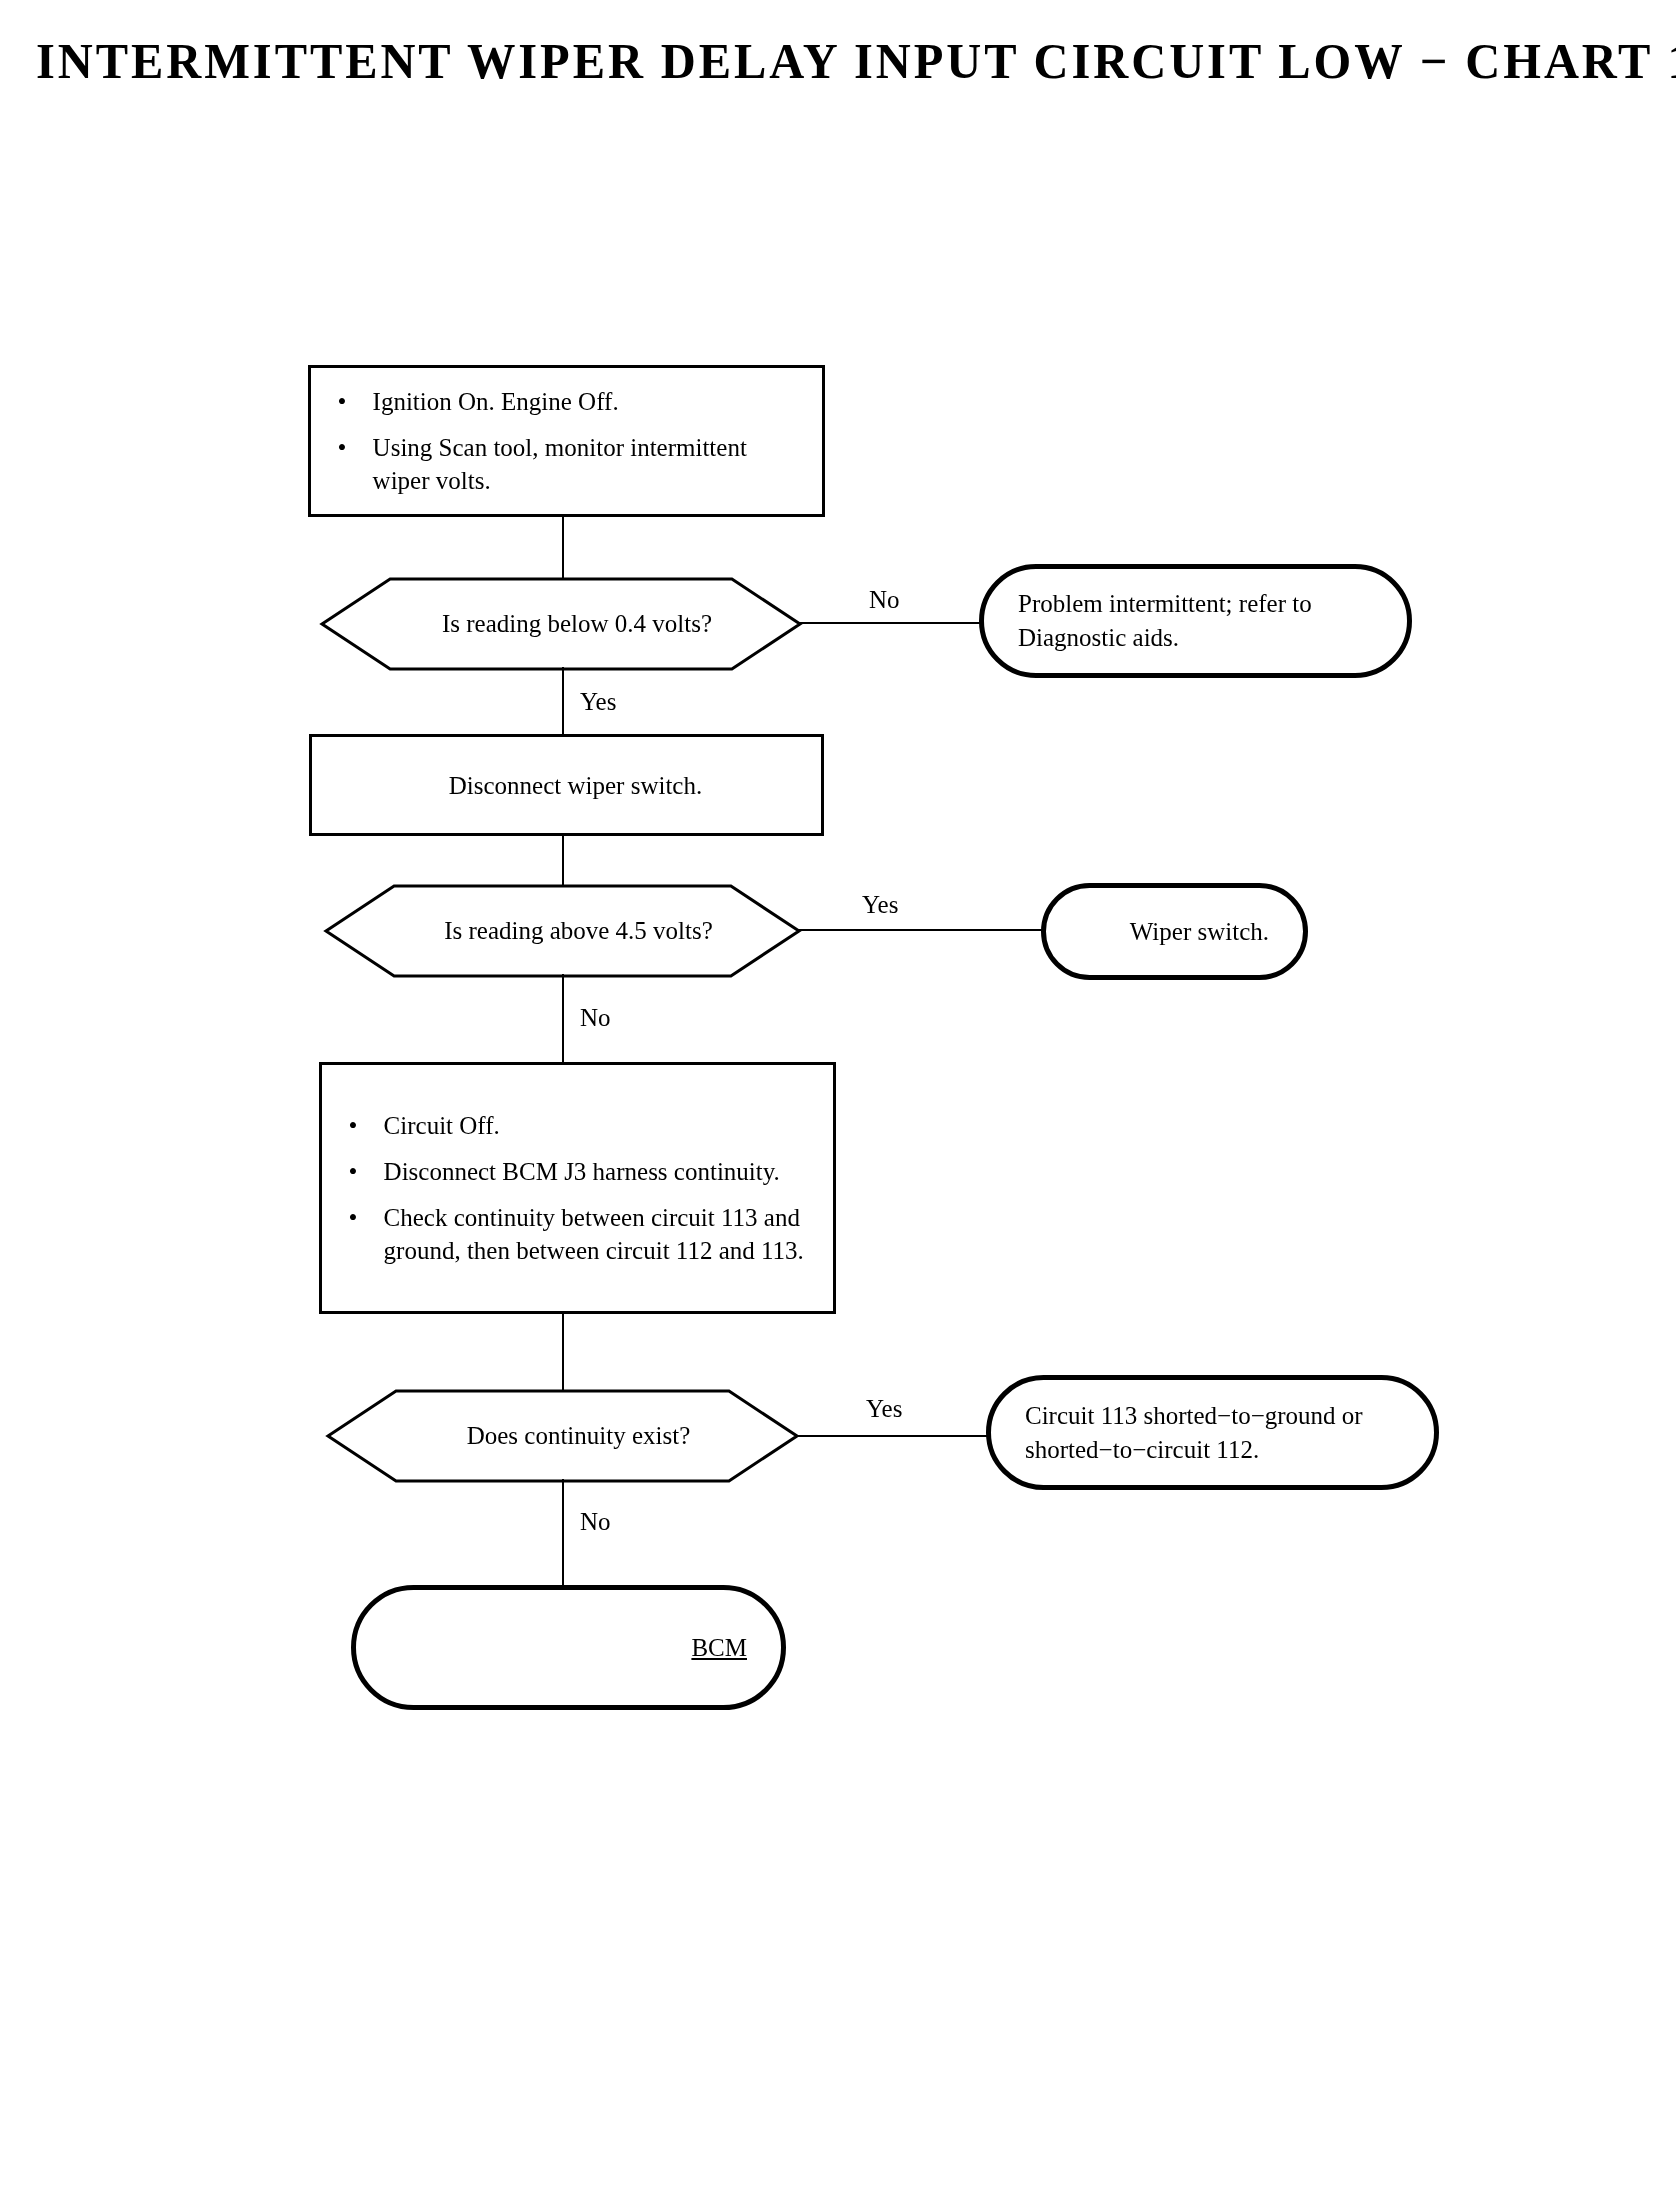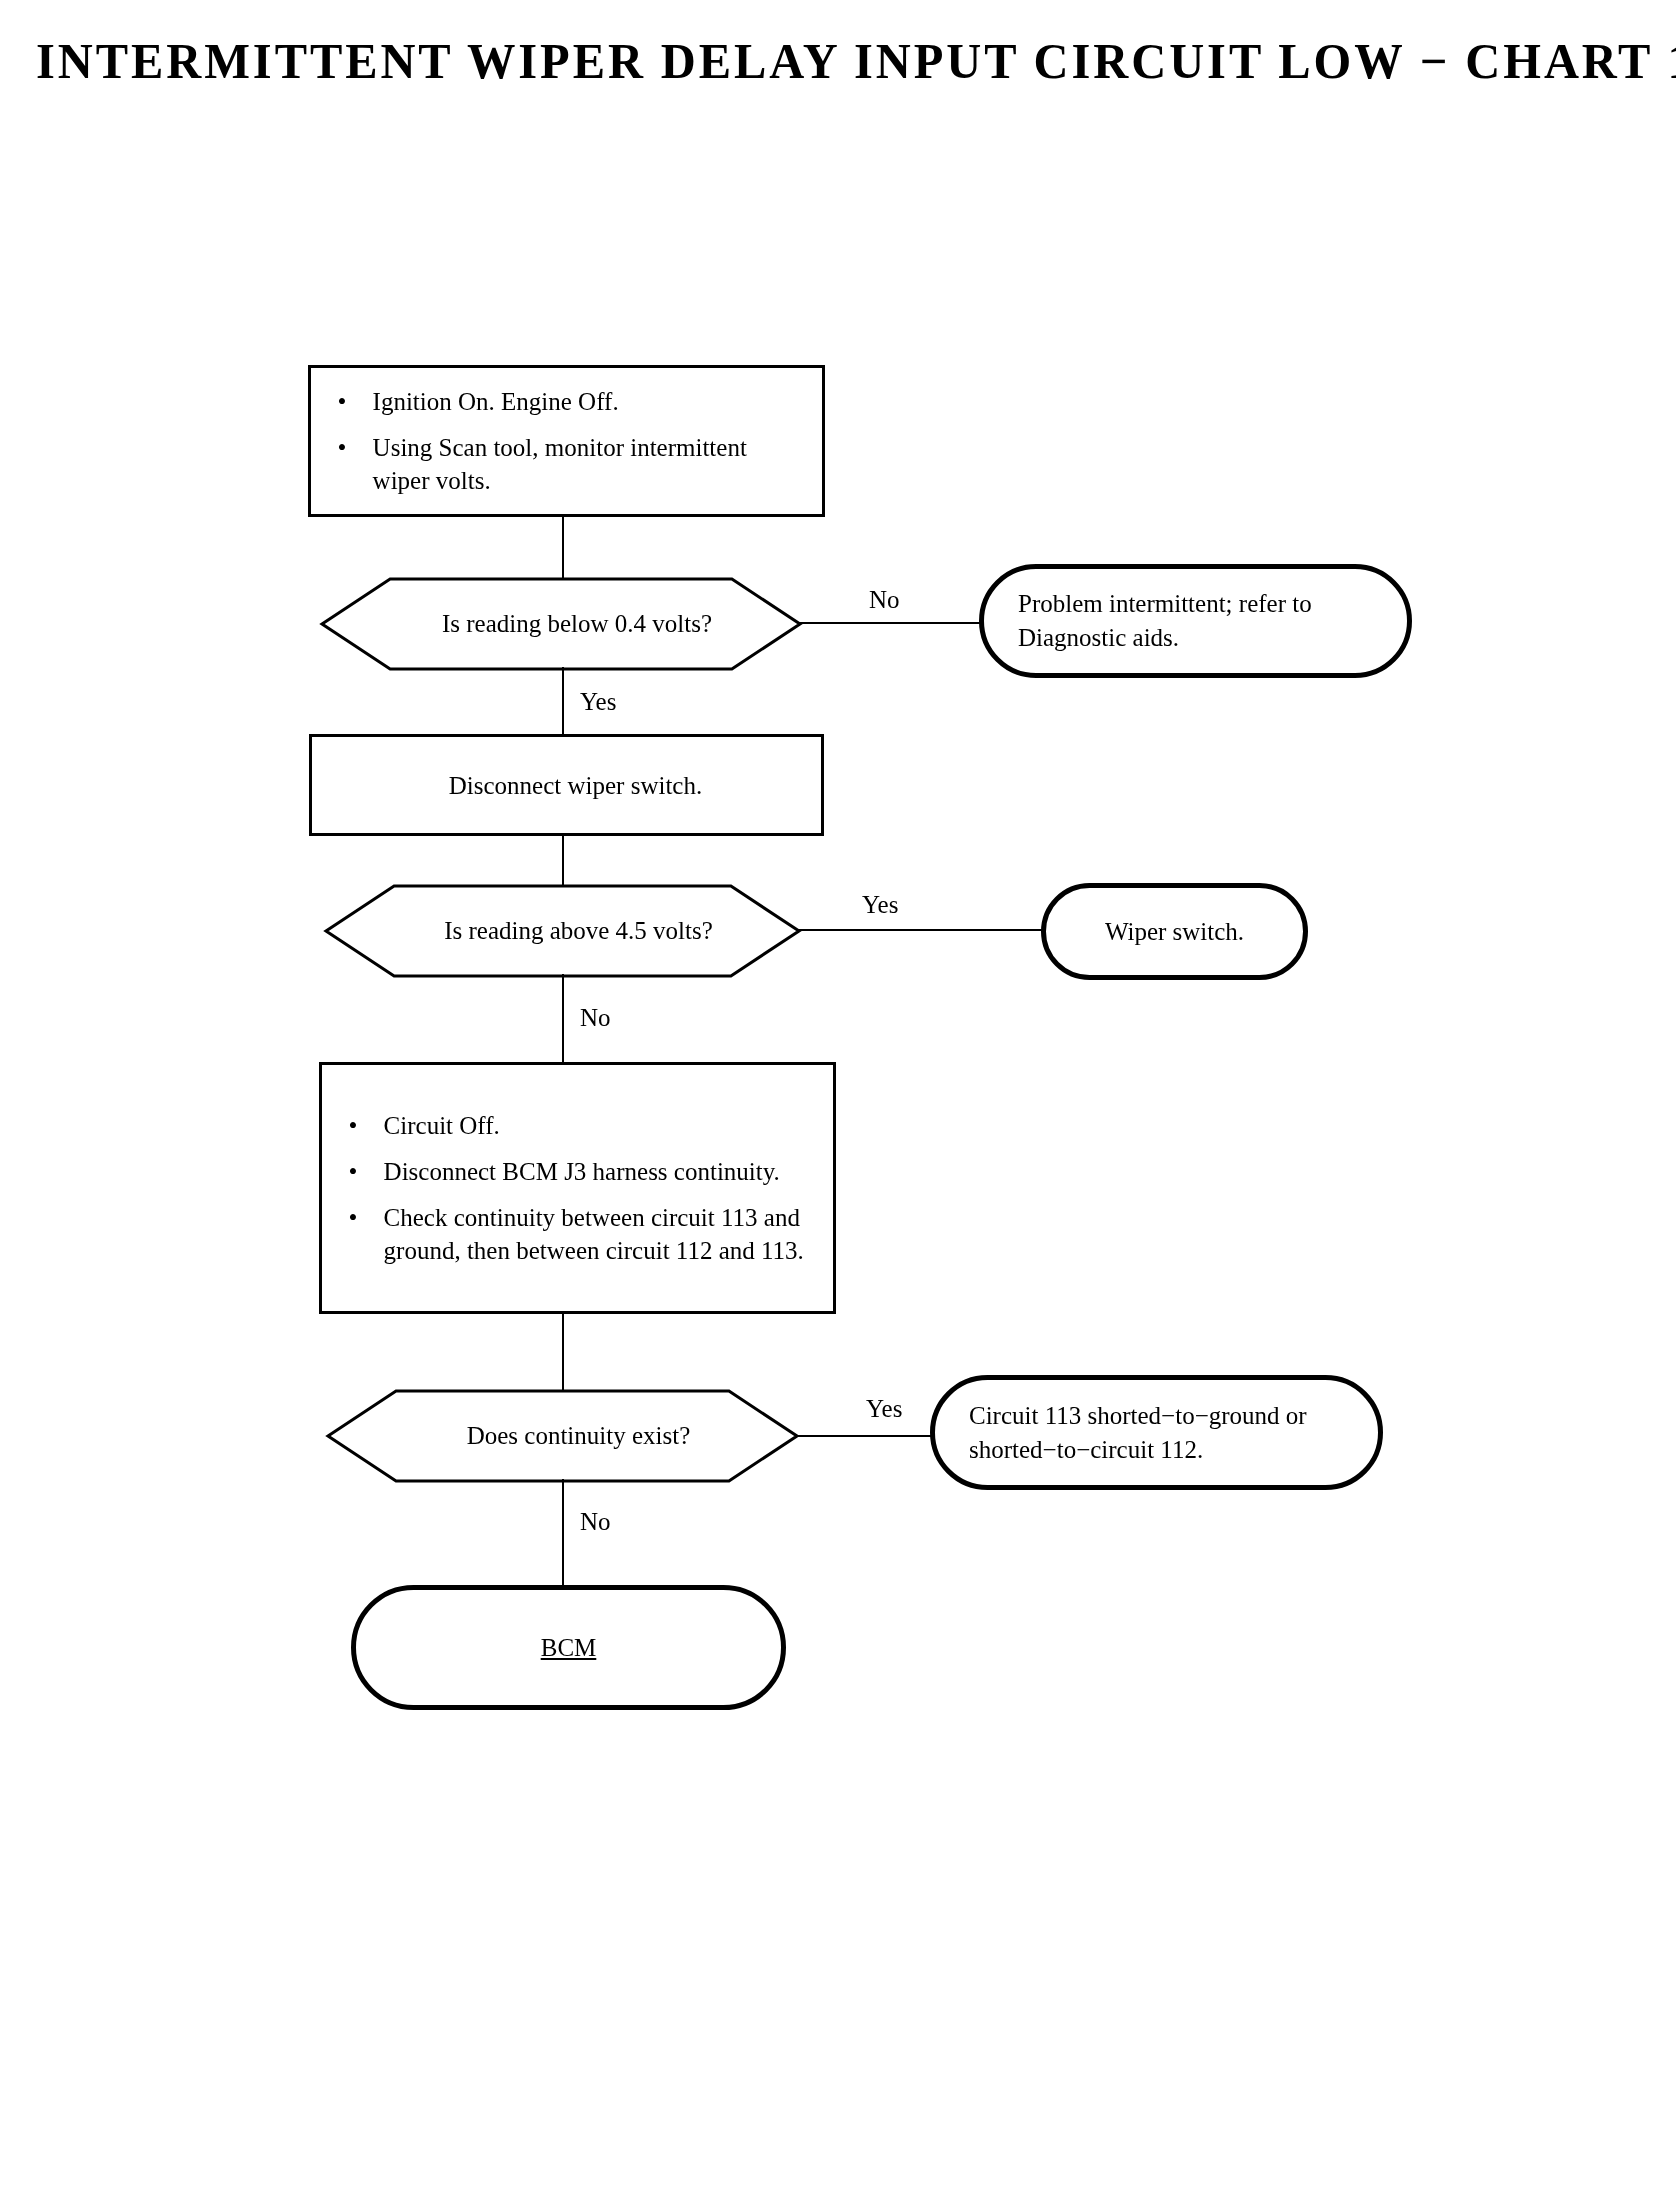--- a/index.html
+++ b/index.html
@@ -52,21 +52,21 @@
     display: flex;
     align-items: center;
   }
   .stadium .stad-text {
     width: 100%;
     padding: 0 34px;
     font-size: 25px;
     line-height: 34px;
   }
   .stadium.center .stad-text {
-    text-align: center;
+    text-align: right;
   }
 
   
   .hexwrap {
     position: absolute;
   }
   .hexwrap svg {
     position: absolute;
     left: 0;
     top: 0;
@@ -235,21 +235,21 @@
   <div class="hexwrap" style="left:328px; top:1391px; width:469px; height:90px;">
     <svg width="469" height="90" viewBox="0 0 772 148" aria-hidden="true">
       <polygon points="0,74 112,0 660,0 772,74 660,148 112,148" fill="#ffffff" stroke="#000000" stroke-width="5"></polygon>
     </svg>
     <div class="hex-text">Does continuity exist?</div>
   </div>
 
   <div class="conn-h" style="left:796px; top:1435px; width:191px;"></div>
   <div class="edge-label" style="left:866px; top:1394px;">Yes</div>
 
-  <div class="node stadium" style="left:930px; top:1375px; width:453px; height:115px;">
+  <div class="node stadium" style="left:986px; top:1375px; width:453px; height:115px;">
     <div class="stad-text">Circuit 113 shorted−to−ground or shorted−to−circuit 112.</div>
   </div>
 
   <div class="conn-v" style="left:562px; top:1479px; height:108px;"></div>
   <div class="edge-label" style="left:580px; top:1507px;">No</div>
 
   <div class="node stadium center" style="left:351px; top:1585px; width:435px; height:125px;text-decoration:underline;">
     <div class="stad-text">BCM</div>
   </div>
 

